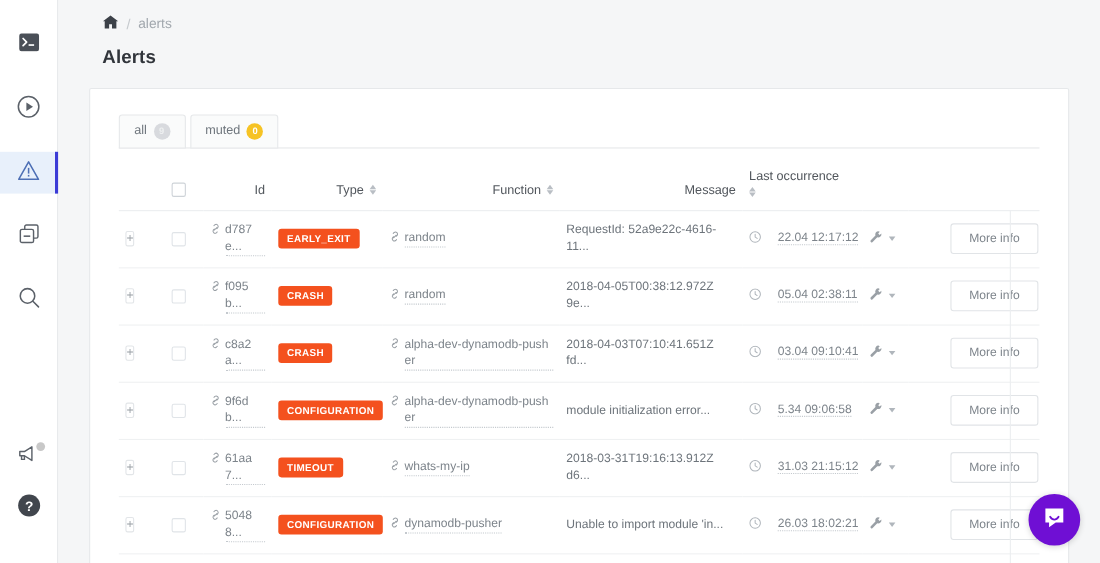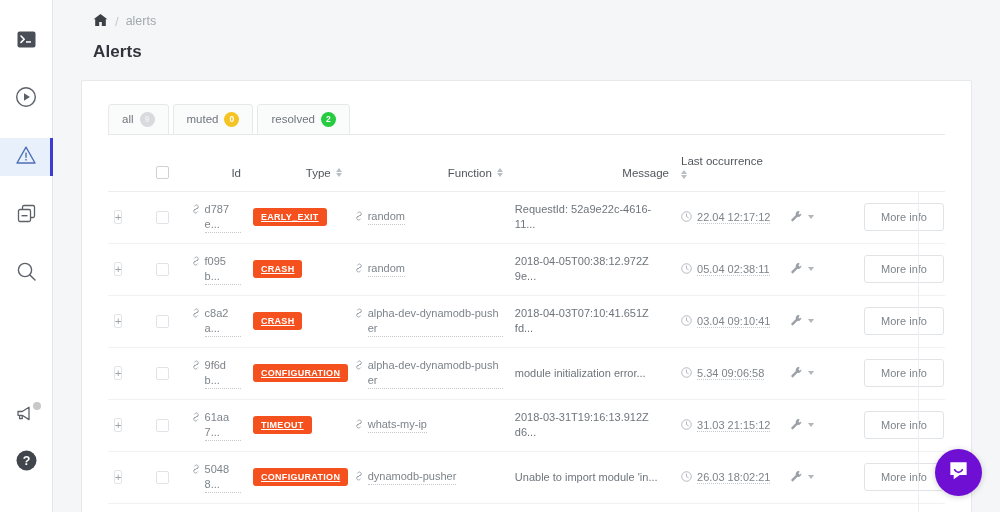--- a/index.html
+++ b/index.html
@@ -190,26 +190,25 @@
 
   .type-badge {
     display: inline-block;
     background: #f4511e;
     color: #ffffff;
     font-size: 9px; font-weight: bold;
     letter-spacing: .3px;
     padding: 4px 8px;
     border-radius: 3px;
     white-space: nowrap;
-    text-decoration: underline;
   }
 
   .msg { color: #b7bcc1; font-size: 10.5px; line-height: 15px; }
 
-  .last-cell { display: flex; align-items: flex-start; gap: 5px; white-space: nowrap; }
+  .last-cell { display: flex; align-items: flex-start; gap: 15px; white-space: nowrap; }
   .clock { flex: 0 0 auto; }
   .ts {
     color: #7d848b; font-size: 11px;
     border-bottom: 1px dotted #c4c9ce;
     cursor: pointer;
   }
 
   .act-cell { display: flex; align-items: center; gap: 5px; cursor: pointer; }
   .chev { width: 0; height: 0;
     border-left: 3.5px solid transparent;
@@ -345,24 +344,20 @@
     <div class="card">
 
       <div class="tabs">
         <div class="tab">
           <span>all</span>
           <span class="badge gray">9</span>
         </div>
         <div class="tab">
           <span>muted</span>
           <span class="badge amber">0</span>
-        </div>
-        <div class="tab">
-          <span>resolved</span>
-          <span class="badge green">2</span>
         </div>
       </div>
 
       <div class="tbl-wrap">
         <table class="alerts">
           <colgroup>
             <col class="col-exp">
               <col class="col-chk">
               <col class="col-id">
               <col class="col-type">

